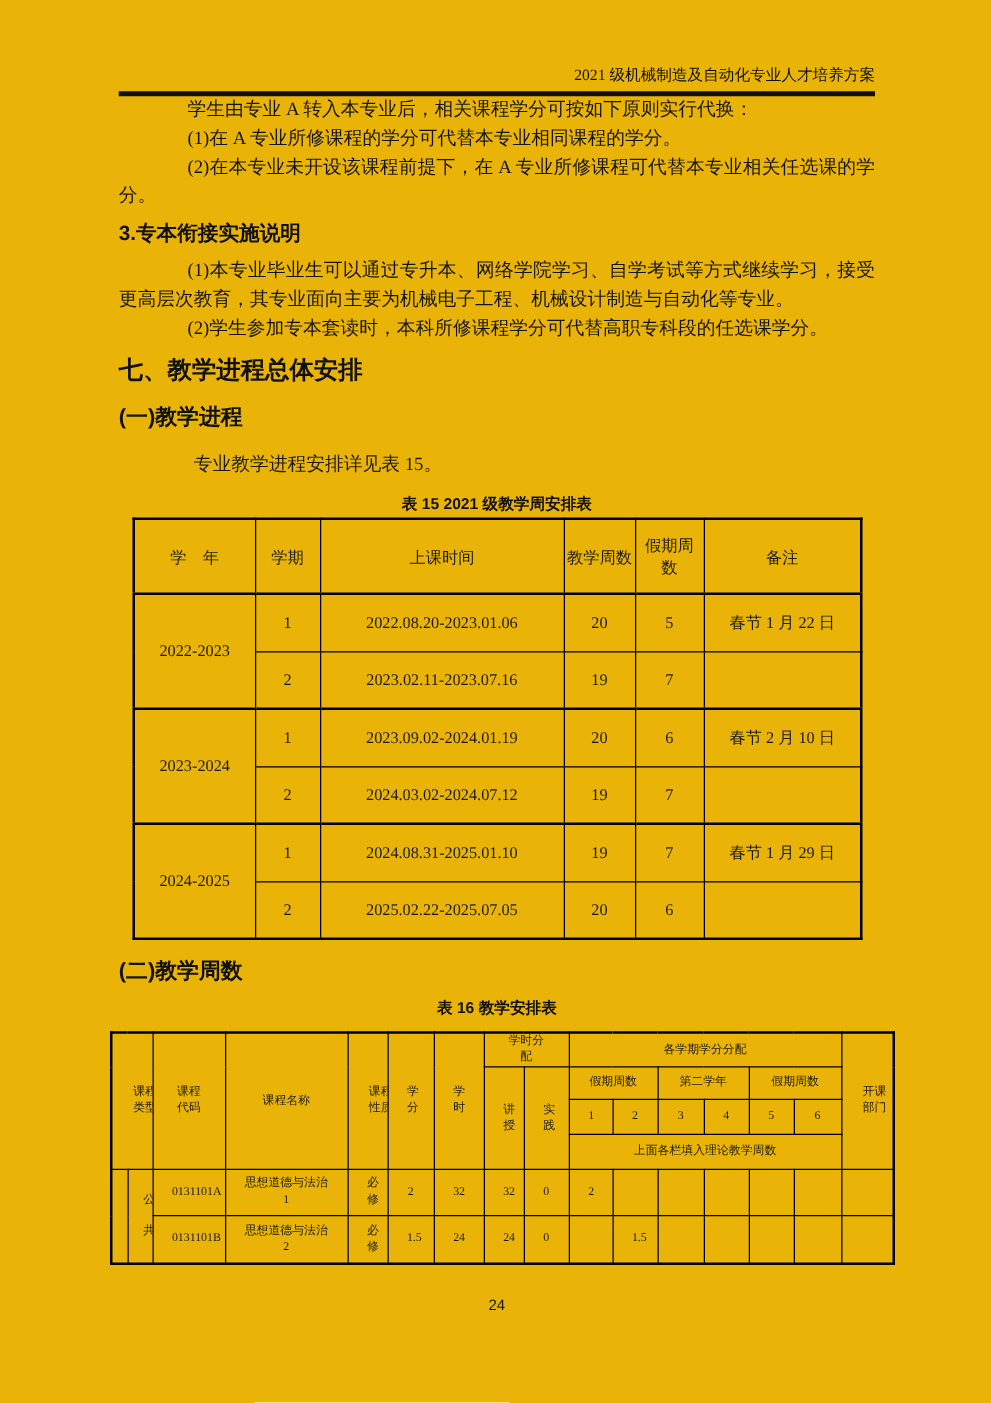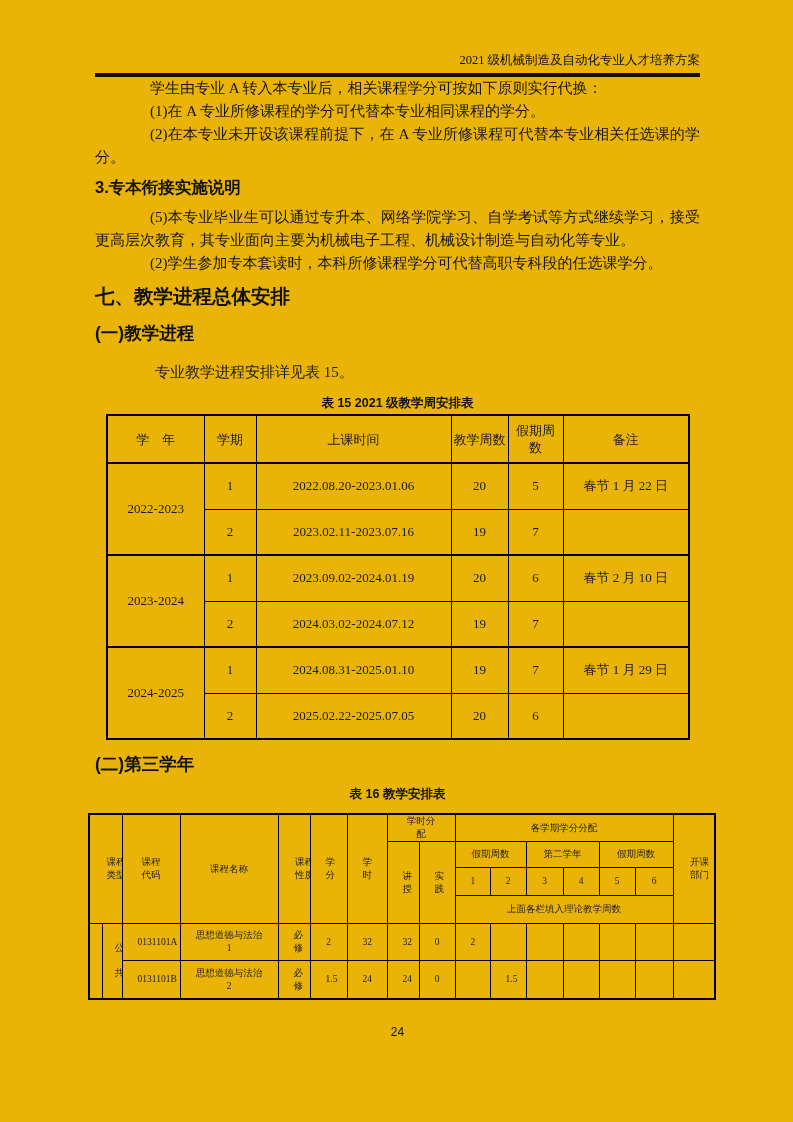--- a/index.html
+++ b/index.html
@@ -87,21 +87,21 @@
     font-weight: normal;
     padding: 1px 2px;
     overflow: hidden;
   }
   .t15 {
     margin: 3px 0 0 11px;
     width: 582px;
     border: 2px solid #000;
     font-size: 13px;
   }
-  .t15 thead tr { height: 48px; }
+  .t15 thead tr { height: 60px; }
   .t15 thead th { border-bottom: 2px solid #000; line-height: 17px; }
   .t15 tbody tr { height: 46px; }
   .t15 tr.grp td { border-top: 2px solid #000; }
   .t16 {
     margin: 11px 0 0 -7px;
     width: 626px;
     border: 2px solid #000;
     font-size: 9.5px;
   }
   .t16 th, .t16 td { padding: 0 15px; line-height: 13px; }
@@ -127,21 +127,21 @@
 <div class="page">
 
   <div class="doc-header">2021 级机械制造及自动化专业人才培养方案</div>
   <div class="double-rule"></div>
 
   <p class="para first">学生由专业 A 转入本专业后，相关课程学分可按如下原则实行代换：</p>
   <p class="para">(1)在 A 专业所修课程的学分可代替本专业相同课程的学分。</p>
   <p class="para">(2)在本专业未开设该课程前提下，在 A 专业所修课程可代替本专业相关任选课的学分。</p>
 
   <div class="h-bold3">3.专本衔接实施说明</div>
-  <p class="para gap8">(5)本专业毕业生可以通过专升本、网络学院学习、自学考试等方式继续学习，接受更高层次教育，其专业面向主要为机械电子工程、机械设计制造与自动化等专业。</p>
+  <p class="para gap8">(1)本专业毕业生可以通过专升本、网络学院学习、自学考试等方式继续学习，接受更高层次教育，其专业面向主要为机械电子工程、机械设计制造与自动化等专业。</p>
   <p class="para">(2)学生参加专本套读时，本科所修课程学分可代替高职专科段的任选课学分。</p>
 
   <div class="h-bold1">七、教学进程总体安排</div>
   <div class="h-bold2">(一)教学进程</div>
   <p class="para-see">专业教学进程安排详见表 15。</p>
 
   <div class="caption">表 15 2021 级教学周安排表</div>
 
   <table class="t15">
     <colgroup>
@@ -204,21 +204,21 @@
       <tr>
         <td>2</td>
         <td>2025.02.22-2025.07.05</td>
         <td>20</td>
         <td>6</td>
         <td></td>
       </tr>
     </tbody>
   </table>
 
-  <div class="h-bold2">(二)第三学年</div>
+  <div class="h-bold2">(二)教学周数</div>
 
   <div class="caption" style="margin-top:10px">表 16 教学安排表</div>
 
   <table class="t16">
     <colgroup>
       <col style="width:13px">
         <col style="width:20px">
         <col style="width:58px">
         <col style="width:98px">
       <col style="width:32px">

